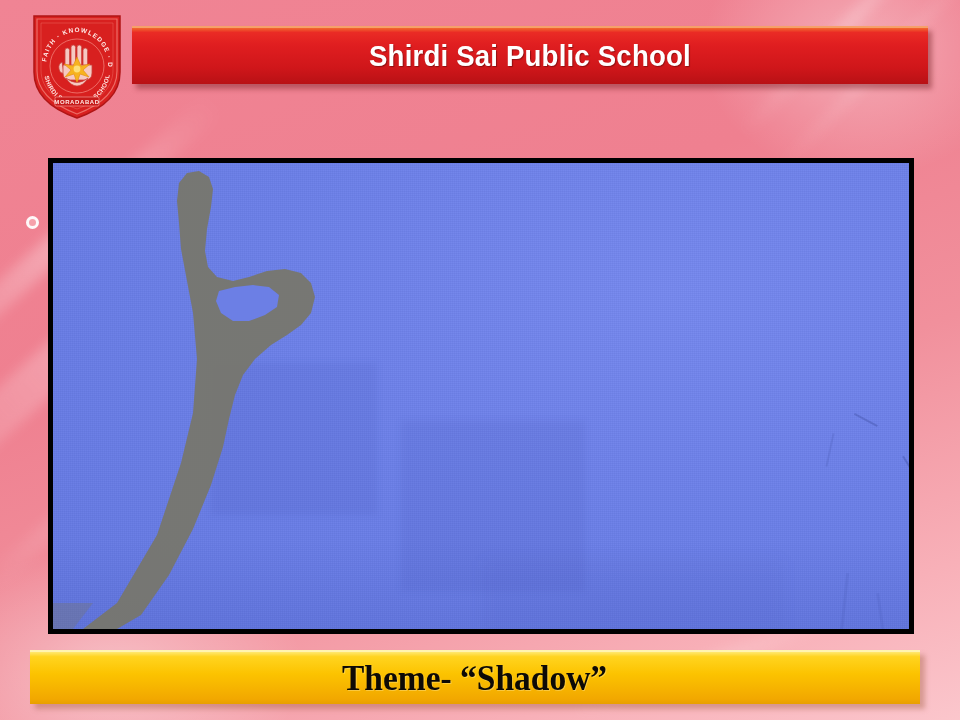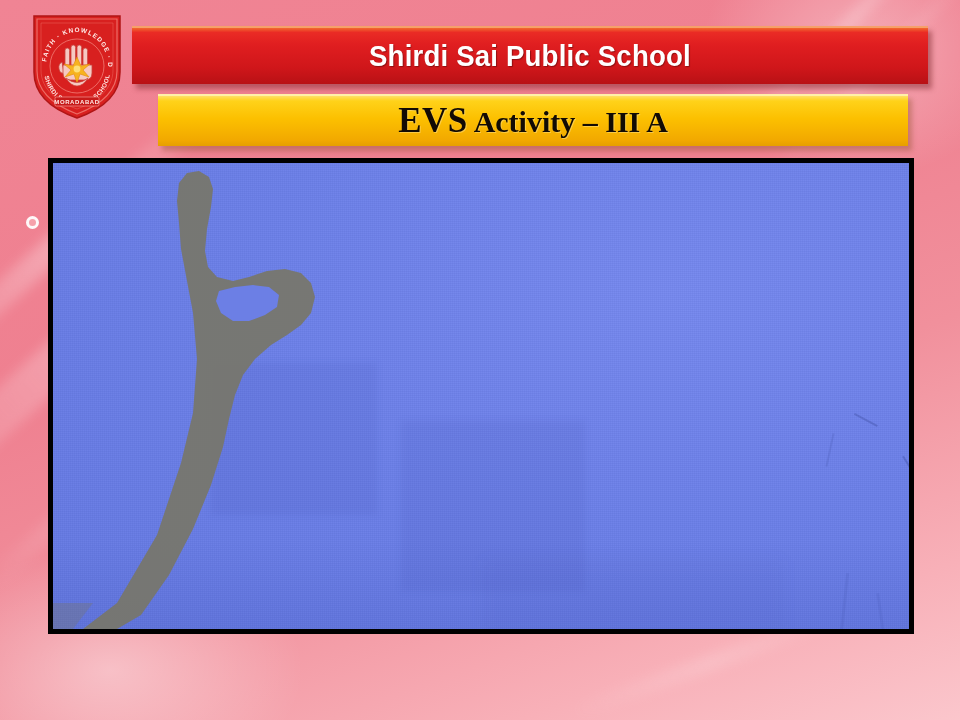--- a/index.html
+++ b/index.html
@@ -240,23 +240,20 @@
 
       <rect x="27" y="89" width="44" height="9" rx="1.5" fill="#c71a19" stroke="#f29a93" stroke-width="0.7"></rect>
       <text x="49" y="96" text-anchor="middle" font-family="Liberation Sans, sans-serif" font-size="6" font-weight="bold" fill="#ffe9e6" letter-spacing="0.6">MORADABAD</text>
     </svg>
   </div>
 
   <div class="title-bar">
     <div class="txt">Shirdi Sai Public School</div>
   </div>
 
-  <div class="subtitle-bar">
-    <div class="txt"><span class="lead">EVS</span><span> Activity – III A</span></div>
-  </div>
 
   <div class="photo-frame">
     <div class="wall"></div>
     <div class="wall-noise"></div>
     <div class="patch patch-1"></div>
     <div class="patch patch-2"></div>
     <div class="patch patch-3"></div>
     <div class="crease crease-1"></div>
     <div class="crease crease-2"></div>
     <div class="crease crease-3"></div>
@@ -323,14 +320,17 @@
                  L 180 158
                  L 168 150
                  L 163 138
                  Z" fill="#6b7fe8" opacity="0.97"></path>
 
         <path d="M -10 440 L 40 440 L 20 466 L -10 466 Z" fill="#77766a" opacity="0.35"></path>
       </svg>
     </div>
   </div>
 
+  <div class="theme-bar">
+    <div class="txt">Theme- “Shadow”</div>
+  </div>
 
 </div>
 
 </body></html>

